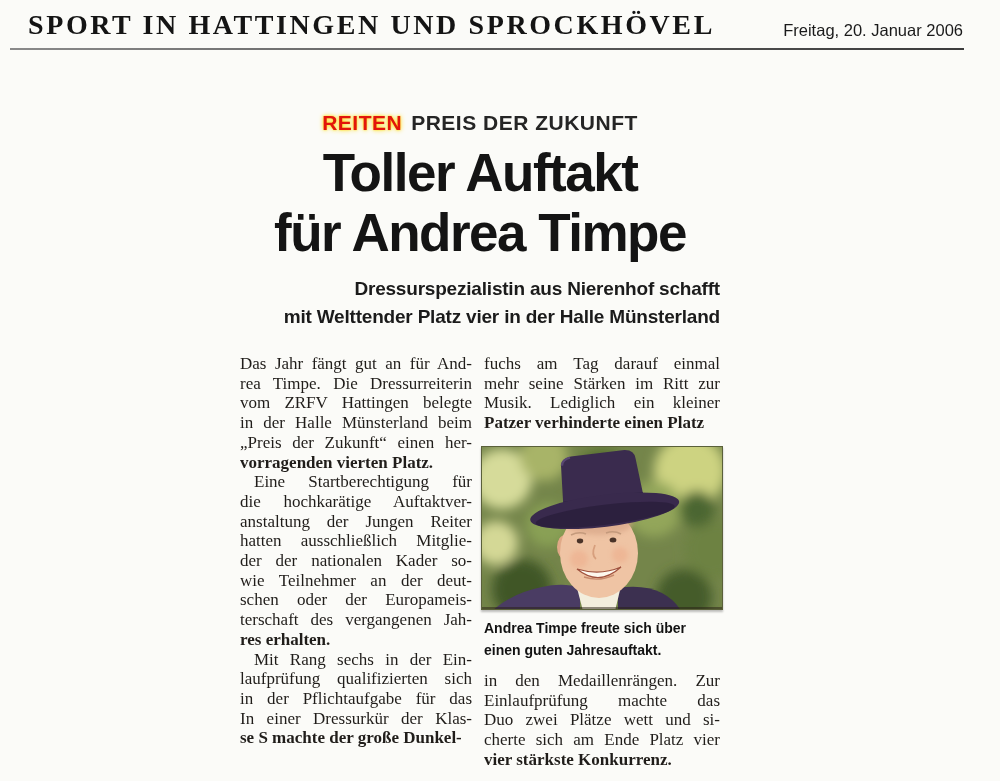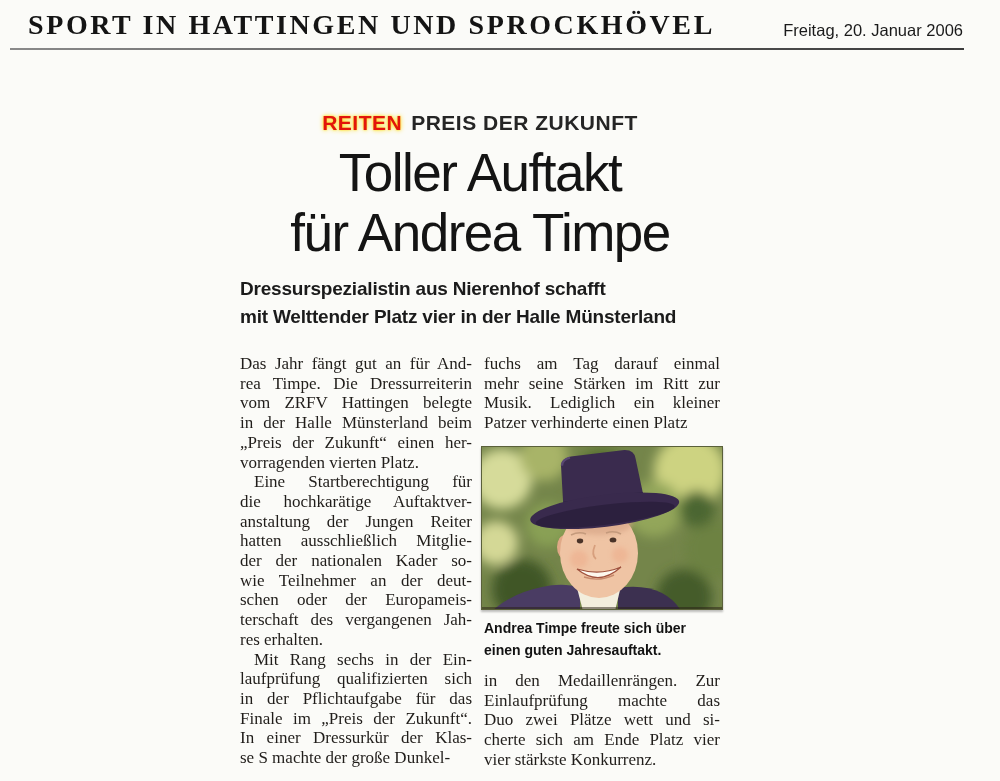--- a/index.html
+++ b/index.html
@@ -35,38 +35,38 @@
     font-size:21px; font-weight:700; letter-spacing:0.5px;
     color:#252525; margin-bottom:8px; white-space:nowrap;
   }
   .kicker .tag{
     text-shadow:0 0 5px rgba(255,216,0,.95), 0 0 2px rgba(255,230,0,.9);
     margin-right:9px;
   }
   .headline{
     text-align:center;
     font-family:"Liberation Sans", sans-serif;
-    font-size:53px; font-weight:400; letter-spacing:-1.5px;
+    font-size:53px; font-weight:700; letter-spacing:-1.5px;
     line-height:60px; color:#141414; margin-bottom:12px;
   }
   .subhead{
-    text-align:left;
+    text-align:right;
     font-family:"Liberation Sans", sans-serif;
     font-size:19px; font-weight:700; letter-spacing:-0.2px;
     line-height:28px; color:#1b1b1b; margin-bottom:23px;
   }
   .columns{ display:flex; gap:12px; }
   .col{ width:236px; }
   .para{ margin:0; }
   .bl{
     font-size:17px; line-height:19.7px;
     text-align:justify; text-align-last:justify; text-justify:inter-word;
     white-space:nowrap; overflow:hidden; color:#201d1a;
   }
-  .bl.last{ text-align-last:left; }
+  .bl.last{ text-align-last:left;font-weight:bold; }
   .bl.ind{ text-indent:14px; }
   
   .photo{
     position:relative; width:242px; margin-left:-3px; margin-top:13px;
     height:164px; border:1px solid rgba(60,50,40,.45);
     box-shadow:0 2px 2px rgba(0,0,0,.25);
     background:#74854a; overflow:hidden;
   }
   .photo svg{ display:block; }
   .caption{
@@ -118,21 +118,20 @@
           <div class="bl">der der nationalen Kader so-</div>
           <div class="bl">wie Teilnehmer an der deut-</div>
           <div class="bl">schen oder der Europameis-</div>
           <div class="bl">terschaft des vergangenen Jah-</div>
           <div class="bl last">res erhalten.</div>
         </div>
         <div class="para">
           <div class="bl ind">Mit Rang sechs in der Ein-</div>
           <div class="bl">laufprüfung qualifizierten sich</div>
           <div class="bl">in der Pflichtaufgabe für das</div>
-          <div class="bl">Finale im „Preis der Zukunft“.</div>
           <div class="bl">In einer Dressurkür der Klas-</div>
           <div class="bl last">se S machte der große Dunkel-</div>
         </div>
       </div>
 
     <div class="col">
       <div>
           <div class="para">
             <div class="bl">fuchs am Tag darauf einmal</div>
             <div class="bl">mehr seine Stärken im Ritt zur</div>

